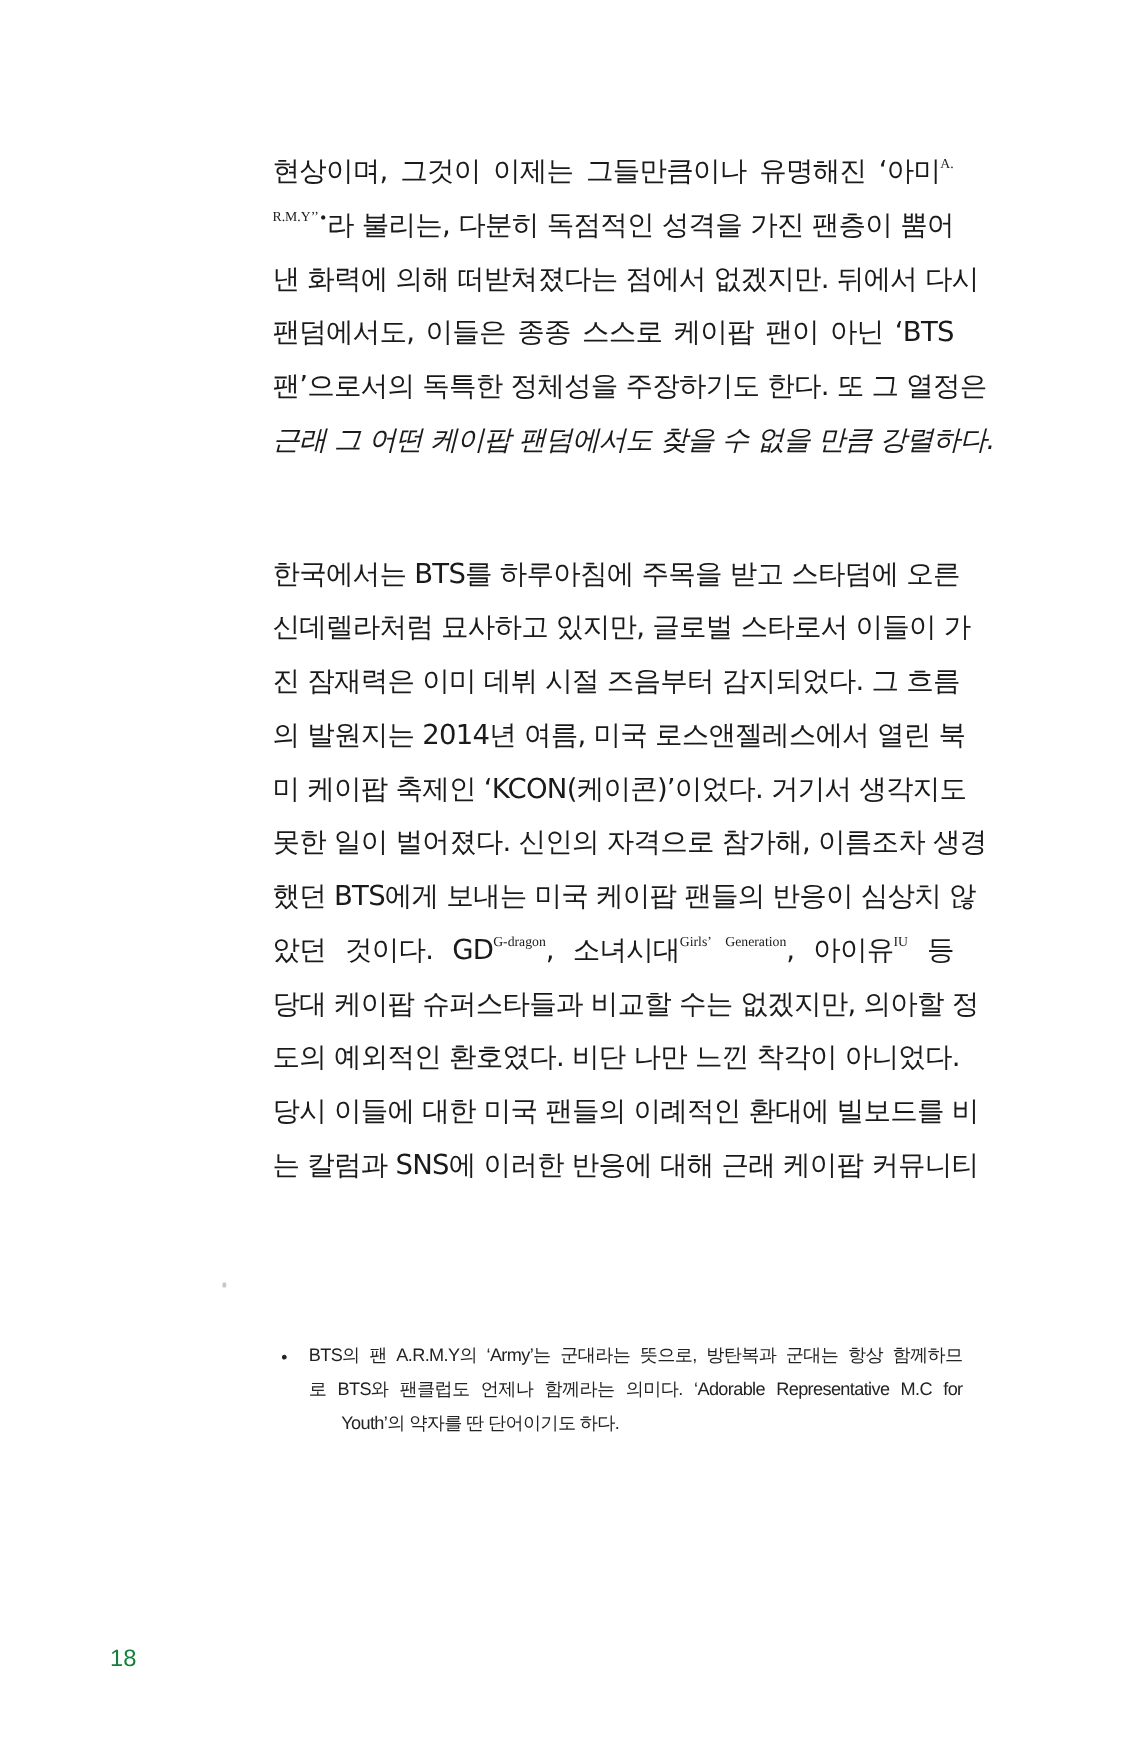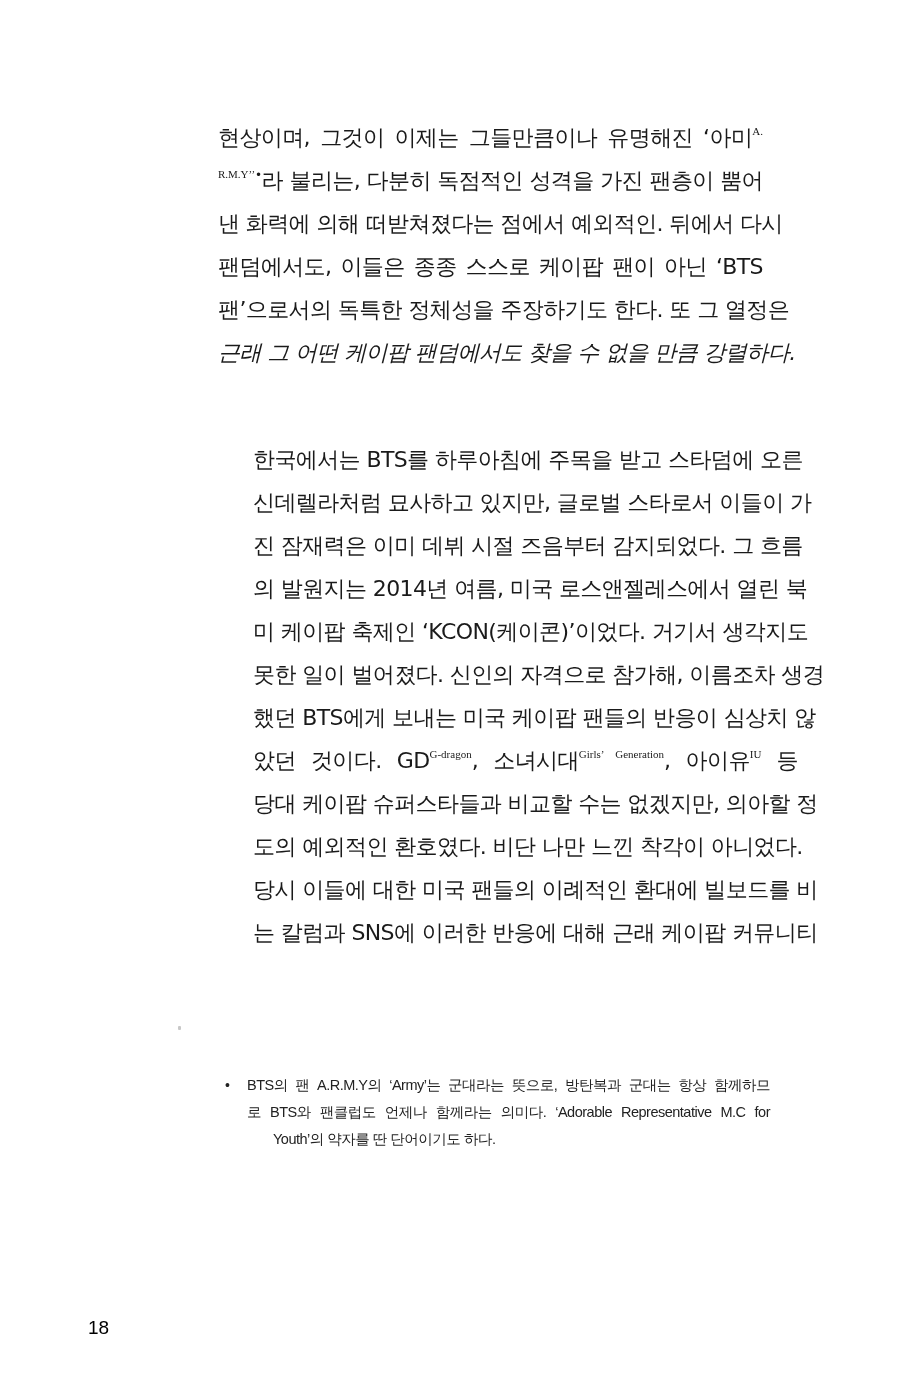--- a/index.html
+++ b/index.html
@@ -48,21 +48,21 @@
       vertical-align: 10px;
       letter-spacing: 0;
       line-height: 0;
     }
     .dot-mark {
       font-size: 12px;
       vertical-align: 9px;
       line-height: 0;
     }
     #para-1 { top: 116px; }
-    #para-2 { top: 438px; margin-left: 35px; }
+    #para-2 { top: 438px; }
 
     .footnote {
       position: absolute;
       left: 225px;
       top: 1072px;
       width: 545px;
       font-family: "Liberation Sans", sans-serif;
       font-size: 14.5px;
       color: #222;
       letter-spacing: -0.5px;
@@ -88,41 +88,41 @@
     .footnote .fn-line.last {
       text-align-last: left;
       margin-left: 26px;
     }
     .page-number {
       position: absolute;
       left: 88px;
       top: 1317px;
       font-family: "Liberation Sans", sans-serif;
       font-size: 19px;
-      color: #000000;
+      color: #15803d;
     }
     .margin-speck {
       position: absolute;
       left: 178px;
       top: 1026px;
       width: 3px;
       height: 4px;
       background: #c8c8c8;
       border-radius: 1px;
     }
   </style>
 </head>
 <body>
 
 <div class="page">
 
   <div class="para" id="para-1">
     <div class="line"><span>현상이며, 그것이 이제는 그들만큼이나 유명해진 ‘아미</span><span class="sup">A.</span></div>
     <div class="line"><span class="sup">R.M.Y’’</span><span class="dot-mark">•</span><span>라 불리는, 다분히 독점적인 성격을 가진 팬층이 뿜어</span></div>
-    <div class="line">낸 화력에 의해 떠받쳐졌다는 점에서 예외적인. 뒤에서 다시</div>
+    <div class="line">낸 화력에 의해 떠받쳐졌다는 점에서 없겠지만. 뒤에서 다시</div>
     <div class="line">팬덤에서도, 이들은 종종 스스로 케이팝 팬이 아닌 ‘BTS</div>
     <div class="line">팬’으로서의 독특한 정체성을 주장하기도 한다. 또 그 열정은</div>
     <div class="line last">근래 그 어떤 케이팝 팬덤에서도 찾을 수 없을 만큼 강렬하다.</div>
   </div>
 
   <div class="para" id="para-2">
     <div class="line">한국에서는 BTS를 하루아침에 주목을 받고 스타덤에 오른</div>
     <div class="line">신데렐라처럼 묘사하고 있지만, 글로벌 스타로서 이들이 가</div>
     <div class="line">진 잠재력은 이미 데뷔 시절 즈음부터 감지되었다. 그 흐름</div>
     <div class="line">의 발원지는 2014년 여름, 미국 로스앤젤레스에서 열린 북</div>

